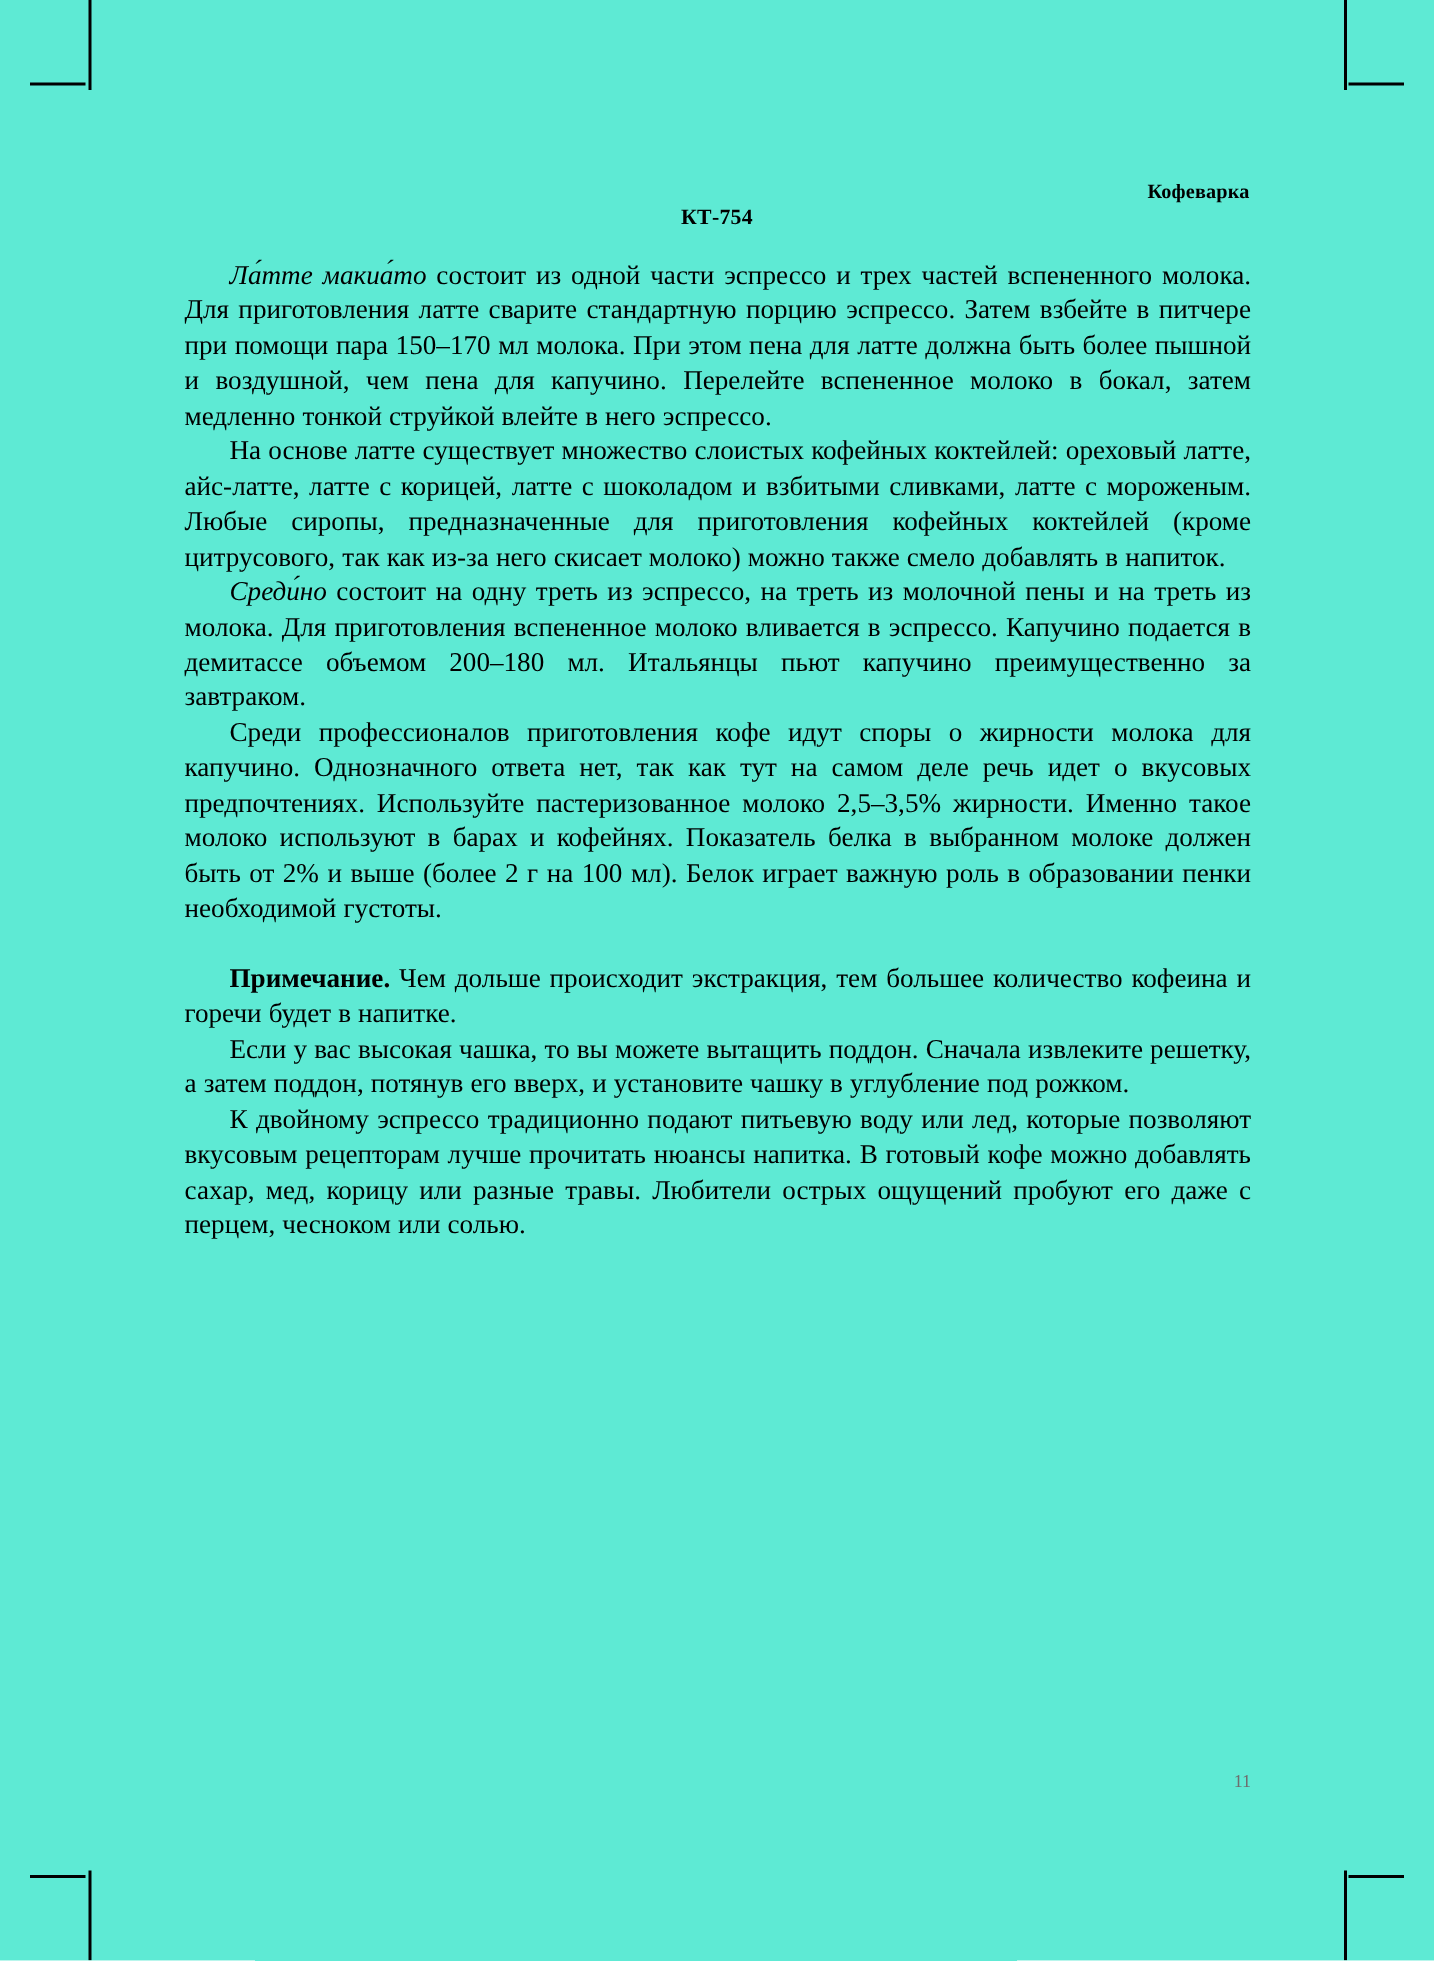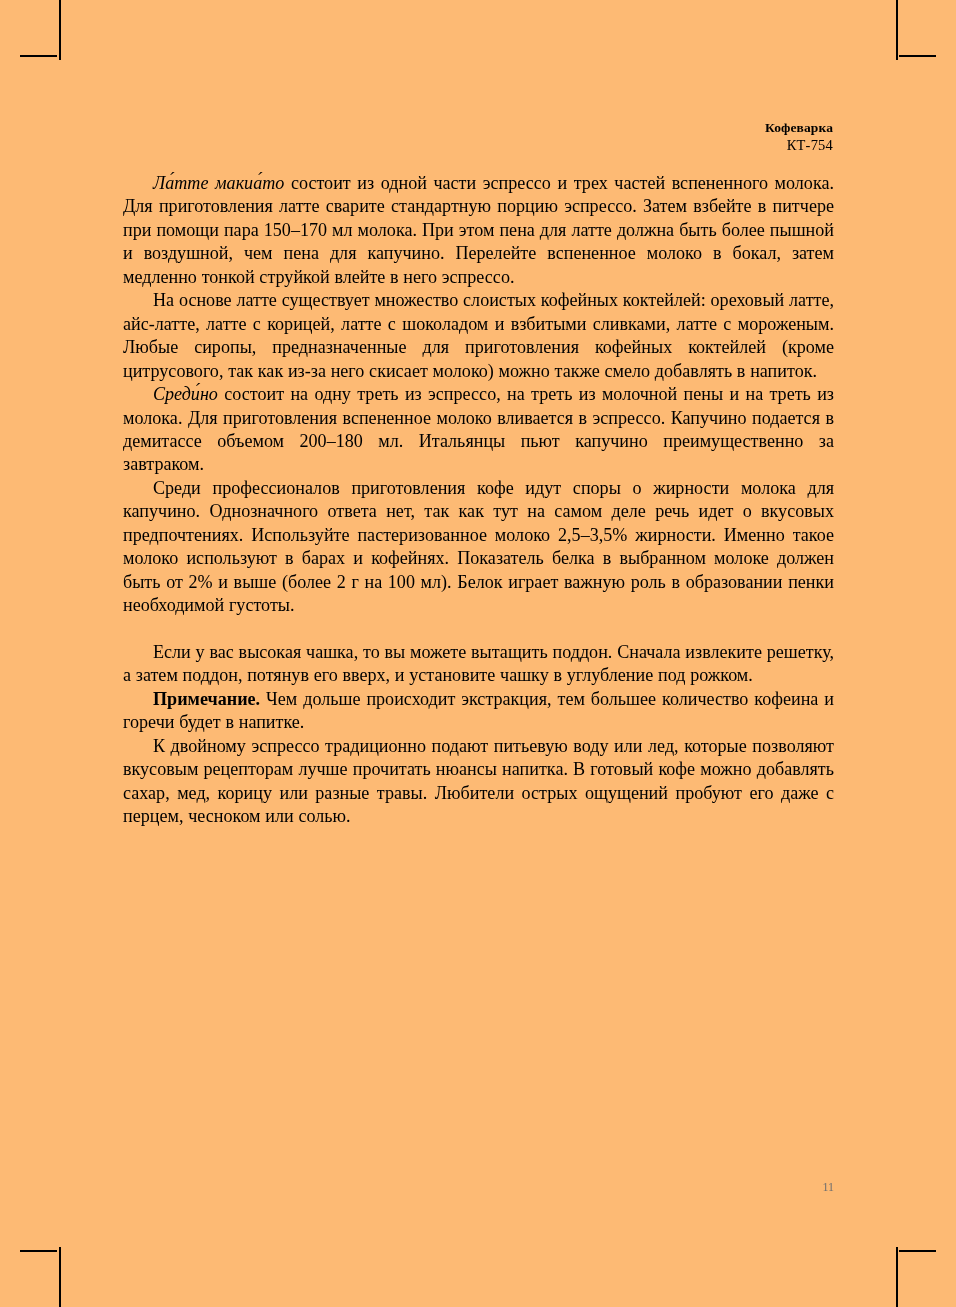--- a/index.html
+++ b/index.html
@@ -9,21 +9,21 @@
     background: #ffffff;
   }
   body {
     font-family: "Liberation Serif", "DejaVu Serif", serif;
     color: #000000;
   }
   .page {
     position: relative;
     width: 956px;
     height: 1307px;
-    background: #fdba74;
+    background: #5eead4;
     overflow: hidden;
     box-sizing: border-box;
   }
 
   
   .crop {
     position: absolute;
     background: #000000;
   }
   .crop.v { width: 1.6px; height: 60px; }
@@ -48,23 +48,24 @@
     line-height: 1.28;
   }
   .running-head .rh-title {
     display: block;
     font-weight: bold;
     font-size: 13.5px;
     letter-spacing: 0.1px;
   }
   .running-head .rh-model {
     display: block;
-    font-weight: normal;
+    font-weight: bold;
     font-size: 14.5px;
     letter-spacing: 0.2px;
+    text-align: center;
   }
 
   
   .content {
     position: absolute;
     left: 123px;
     top: 172px;
     width: 711px;
   }
   .content p {
@@ -140,25 +141,25 @@
     </p>
 
     <p>
       <span>Среди профессионалов приготовления кофе идут споры о жирности молока для капучино. Однозначного ответа нет, так как тут на самом деле речь идет о вкусовых предпочтениях. Используйте пастеризованное молоко 2,5–3,5% жирности. Именно такое молоко используют в барах и кофейнях. Показатель белка в выбранном молоке должен быть от 2% и выше (более 2 г на 100 мл). Белок играет важную роль в образовании пенки необходимой густоты.</span>
     </p>
 
     <div class="spacer-block"></div>
 
 
     <p>
-      <span>Если у вас высокая чашка, то вы можете вытащить поддон. Сначала извлеките решетку, а затем поддон, потянув его вверх, и установите чашку в углубление под рожком.</span>
+      <b>Примечание.</b><span> Чем дольше происходит экстракция, тем большее количество кофеина и горечи будет в напитке.</span>
     </p>
 
     <p>
-      <b>Примечание.</b><span> Чем дольше происходит экстракция, тем большее количество кофеина и горечи будет в напитке.</span>
+      <span>Если у вас высокая чашка, то вы можете вытащить поддон. Сначала извлеките решетку, а затем поддон, потянув его вверх, и установите чашку в углубление под рожком.</span>
     </p>
 
     <p>
       <span>К двойному эспрессо традиционно подают питьевую воду или лед, которые позволяют вкусовым рецепторам лучше прочитать нюансы напитка. В готовый кофе можно добавлять сахар, мед, корицу или разные травы. Любители острых ощущений пробуют его даже с перцем, чесноком или солью.</span>
     </p>
 
   </div>
 
   <div class="folio">11</div>
 

